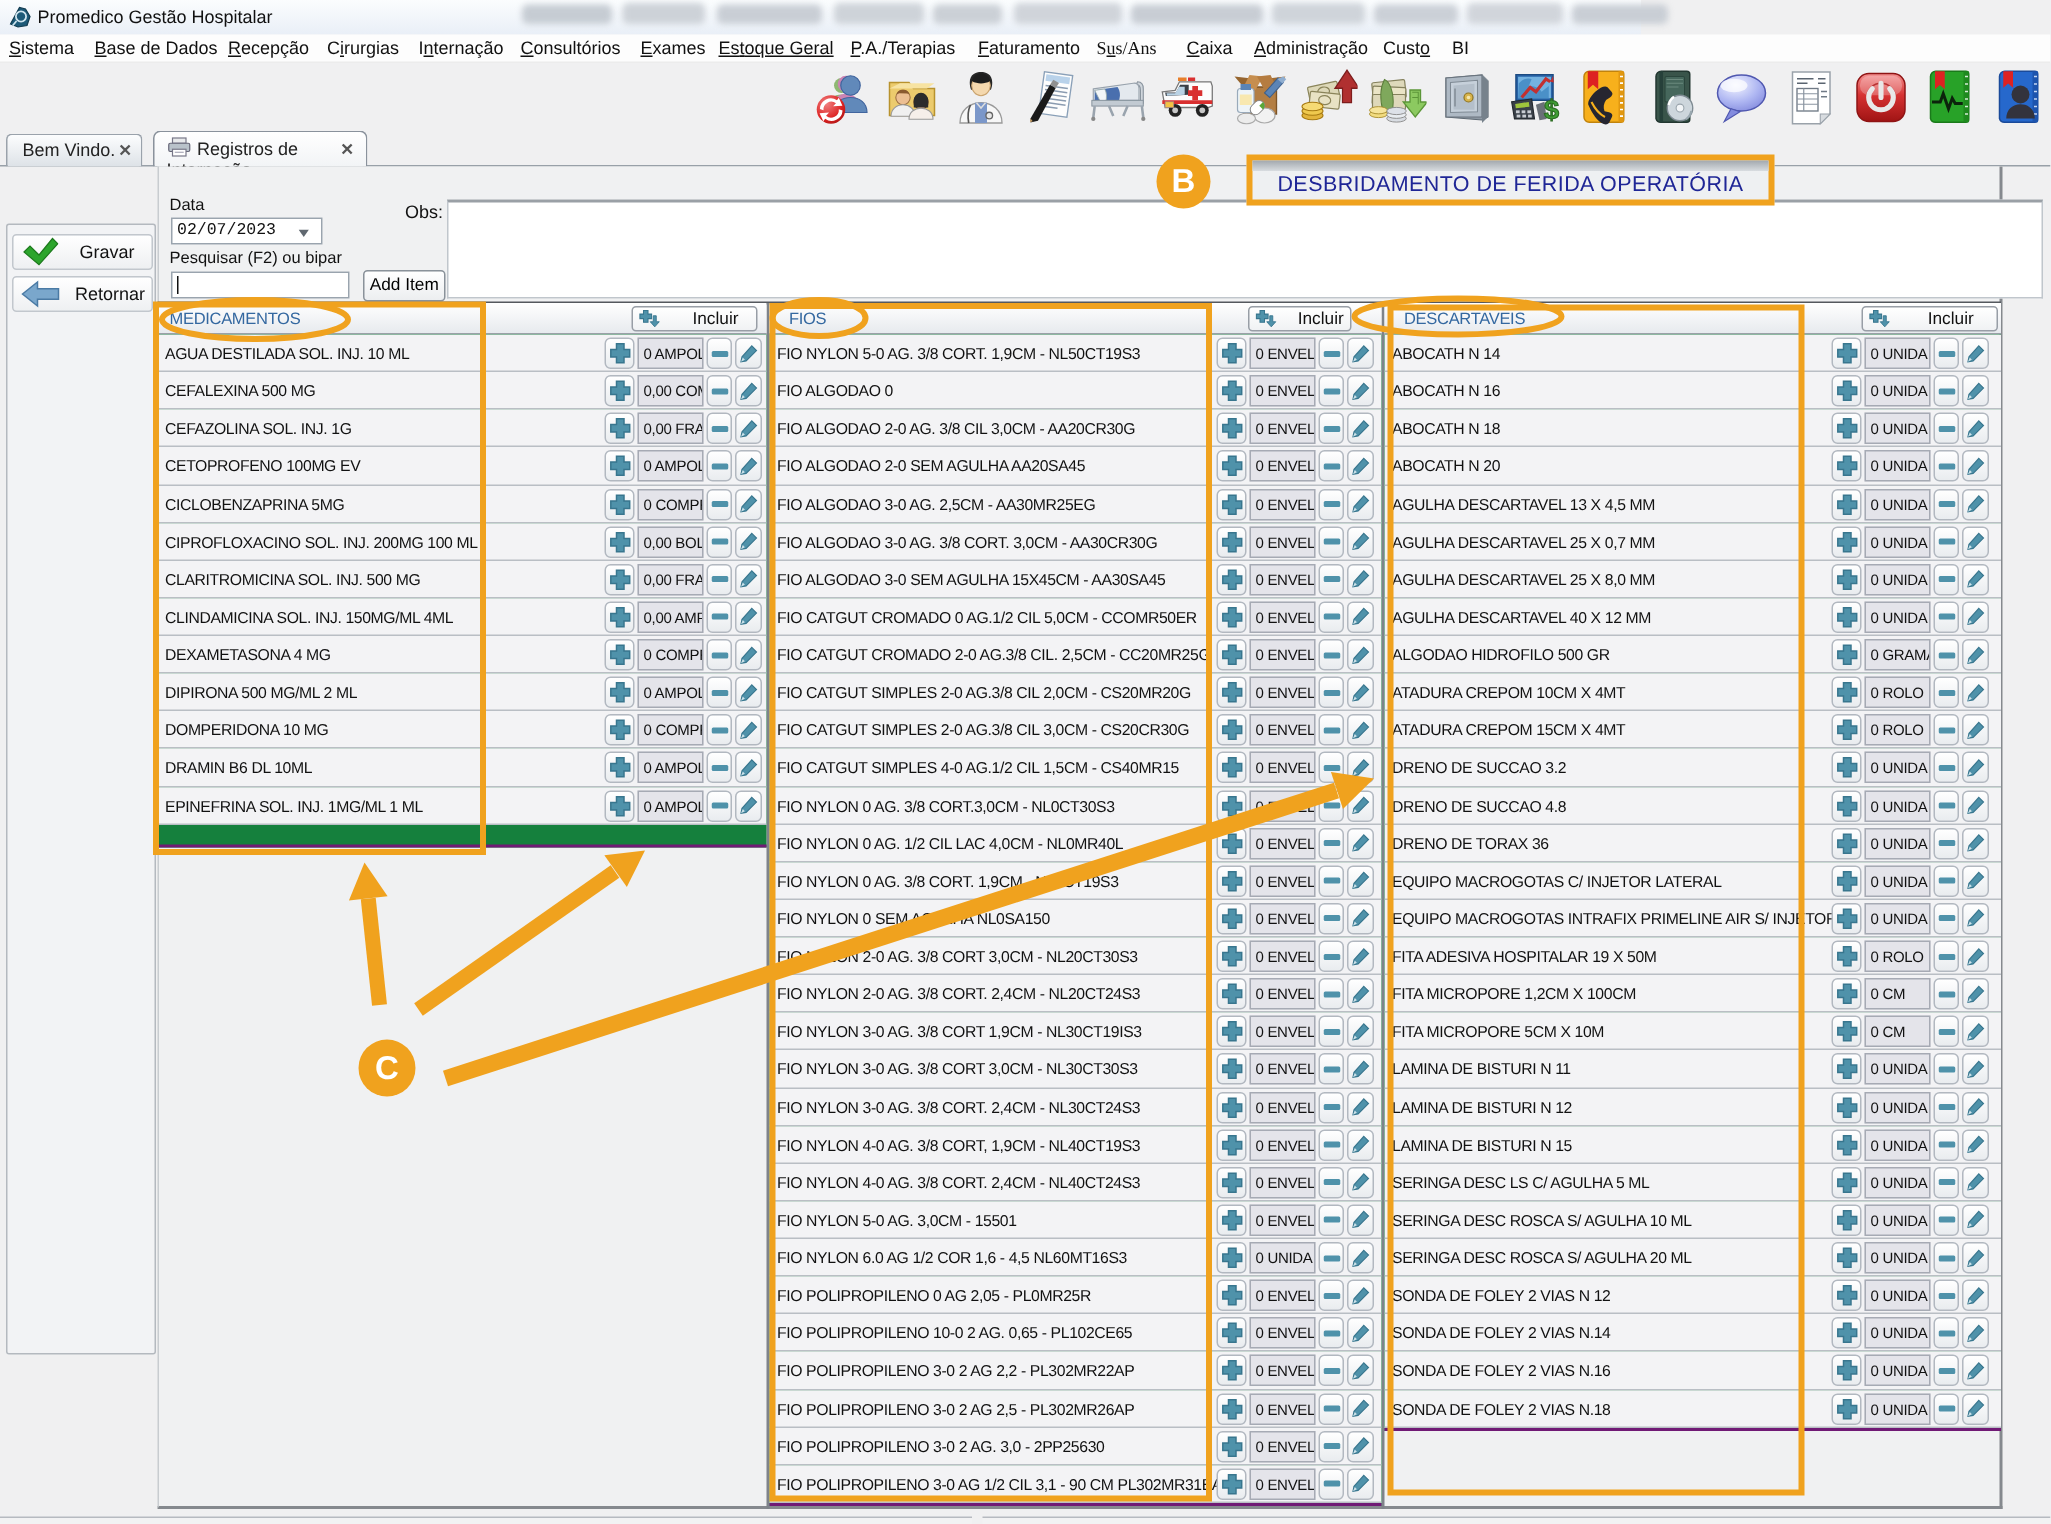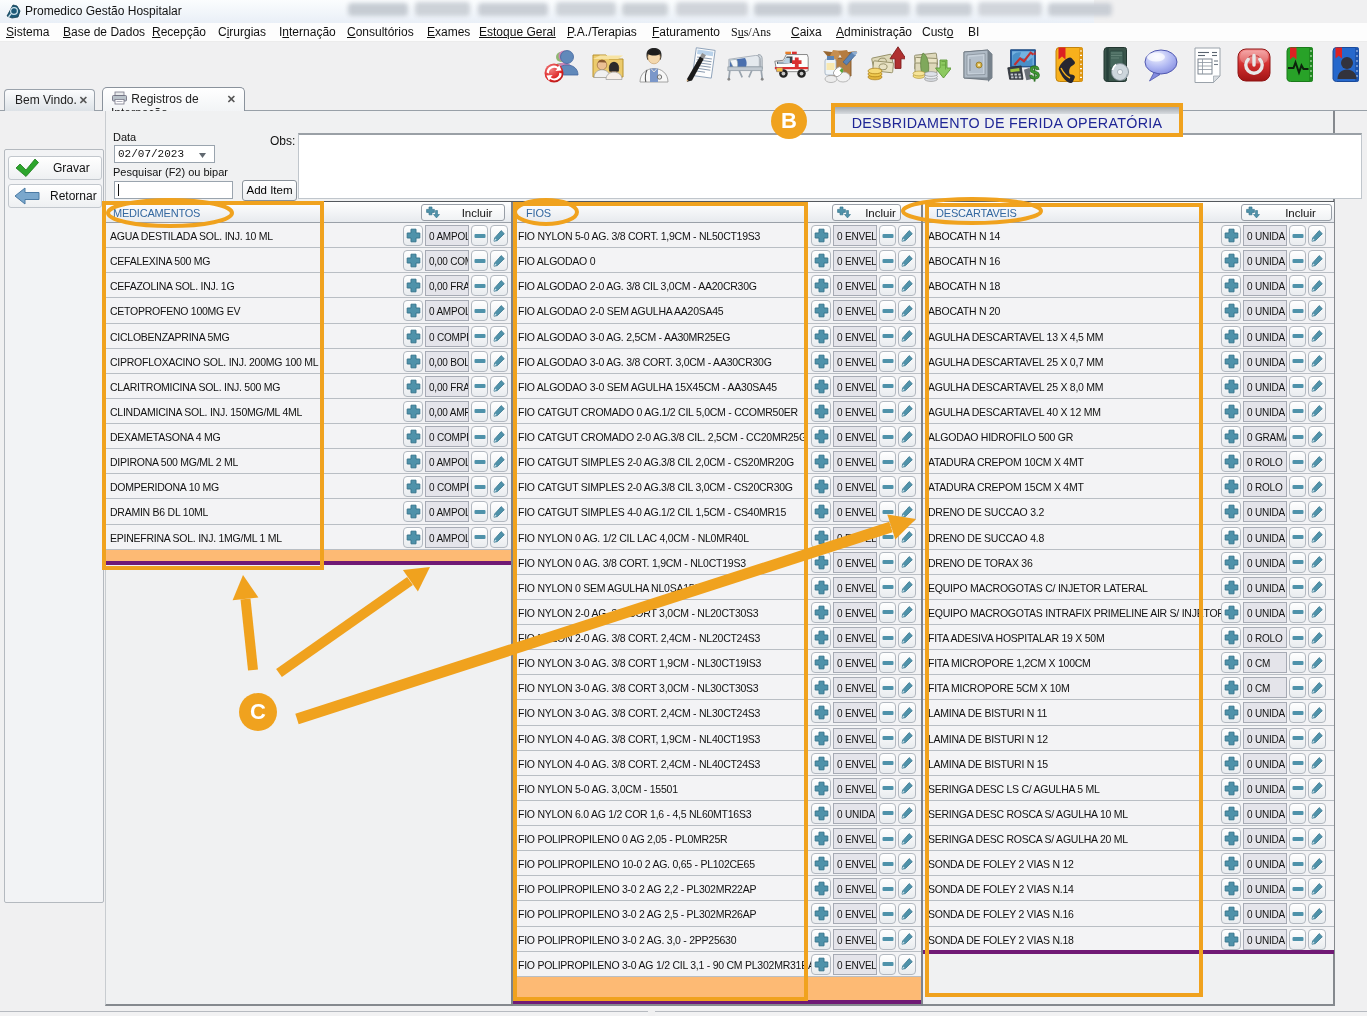--- a/index.html
+++ b/index.html
@@ -23,21 +23,21 @@
 #obsbox{position:absolute;left:298px;top:133px;width:1064px;height:66px;background:#fff;border:1px solid #c0c6cc;border-top:2px solid #9aa0a6;}
 #additem{position:absolute;left:242px;top:180px;width:55px;height:21px;background:linear-gradient(180deg,#ffffff,#eceef0);border:1px solid #8a929a;border-radius:3px;font-size:11.5px;text-align:center;padding-top:3px;}
 #darkline{position:absolute;left:105px;top:201px;width:1229px;height:2px;background:#55595e;}
 .vdiv{position:absolute;top:202px;width:2px;height:804px;background:#7e838a;}
 .panel{position:absolute;top:202px;}
 .phead{position:absolute;top:0;height:21px;background:linear-gradient(180deg,#ffffff,#e7eaee);border-bottom:1px solid #9aa0a8;}
 .ptitle{position:absolute;top:5px;font-size:11px;letter-spacing:-0.2px;color:#3468a0;}
 .incbtn{position:absolute;top:2px;height:17px;background:linear-gradient(180deg,#ffffff,#f0f2f4);border:1px solid #989ea6;border-radius:3px;font-size:11.5px;color:#111;}
 .incbtn svg{position:absolute;left:3px;top:1px;}
 .incbtn span{position:absolute;left:12px;right:0;top:2px;text-align:center;padding-left:16px;}
-.prows{position:absolute;top:21px;left:0;right:0;border-bottom:4px solid #701a75;background:#fdba74;overflow:hidden;}
+.prows{position:absolute;top:21px;left:0;right:0;border-bottom:2px solid #701a75;background:#15803d;overflow:hidden;}
 .row{position:relative;height:25.14px;border-bottom:1px solid #b9bec4;background:#f3f3f5;}
 .rname{position:absolute;left:5px;top:7px;font-size:10.5px;letter-spacing:-0.25px;color:#111;white-space:nowrap;}
 .sbtn{position:absolute;top:2px;height:21px;background:linear-gradient(180deg,#ffffff,#e9ecef);border:1px solid #b2b8c0;border-radius:4px;display:flex;align-items:center;justify-content:center;}
 .plus{left:298px;width:20px;}
 .qty{position:absolute;left:320px;top:2px;width:44px;height:21px;background:#e4e4ea;border:1px solid #a6aab4;font-size:10px;letter-spacing:-0.2px;color:#111;padding:5px 0 0 3px;white-space:nowrap;overflow:hidden;}
 .minus{left:366px;width:17px;}
 .pen{left:385px;width:18px;}
 #statusline{position:absolute;left:0;top:1011px;width:648px;height:5px;border-top:1px solid #b6bac0;background:#f2f2f3;}
 #statusline2{position:absolute;left:655px;top:1011px;width:712px;height:5px;border-top:1px solid #b6bac0;background:#f2f2f3;}
 #anno{position:absolute;left:0;top:0;width:1367px;height:1016px;pointer-events:none;}
@@ -934,20 +934,40 @@
           </svg>
         </div>
         <div class="sbtn pen">
           <svg width="14" height="14" viewBox="0 0 14 14">
             <path d="M9.2 1.6 L12.3 4.7 L5.4 11.6 L2.0 12.2 L2.7 8.9 Z" fill="#4f92aa" stroke="#38768e" stroke-width="0.8"></path>
             <path d="M3.2 9.4 L4.6 10.8 L2.0 12.2 Z" fill="#cde2ea"></path>
           </svg>
         </div>
       </div>
       <div class="row">
+        <span class="rname">FIO NYLON 0  AG. 3/8 CORT.3,0CM - NL0CT30S3</span>
+        <div class="sbtn plus">
+          <svg width="15" height="15" viewBox="0 0 15 15">
+            <path d="M5 1.2 h5 v3.8 h3.8 v5 h-3.8 v3.8 h-5 v-3.8 h-3.8 v-5 h3.8 z" fill="#4f92aa" stroke="#38768e" stroke-width="1"></path>
+          </svg>
+        </div>
+        <div class="qty">0 ENVEL</div>
+        <div class="sbtn minus">
+          <svg width="14" height="14" viewBox="0 0 14 14">
+            <rect x="1.5" y="5" width="11" height="4" rx="1" fill="#4f92aa"></rect>
+          </svg>
+        </div>
+        <div class="sbtn pen">
+          <svg width="14" height="14" viewBox="0 0 14 14">
+            <path d="M9.2 1.6 L12.3 4.7 L5.4 11.6 L2.0 12.2 L2.7 8.9 Z" fill="#4f92aa" stroke="#38768e" stroke-width="0.8"></path>
+            <path d="M3.2 9.4 L4.6 10.8 L2.0 12.2 Z" fill="#cde2ea"></path>
+          </svg>
+        </div>
+      </div>
+      <div class="row">
         <span class="rname">FIO NYLON 0 AG. 1/2 CIL LAC 4,0CM - NL0MR40L</span>
         <div class="sbtn plus">
           <svg width="15" height="15" viewBox="0 0 15 15">
             <path d="M5 1.2 h5 v3.8 h3.8 v5 h-3.8 v3.8 h-5 v-3.8 h-3.8 v-5 h3.8 z" fill="#4f92aa" stroke="#38768e" stroke-width="1"></path>
           </svg>
         </div>
         <div class="qty">0 ENVELO</div>
         <div class="sbtn minus">
           <svg width="14" height="14" viewBox="0 0 14 14">
             <rect x="1.5" y="5" width="11" height="4" rx="1" fill="#4f92aa"></rect>

